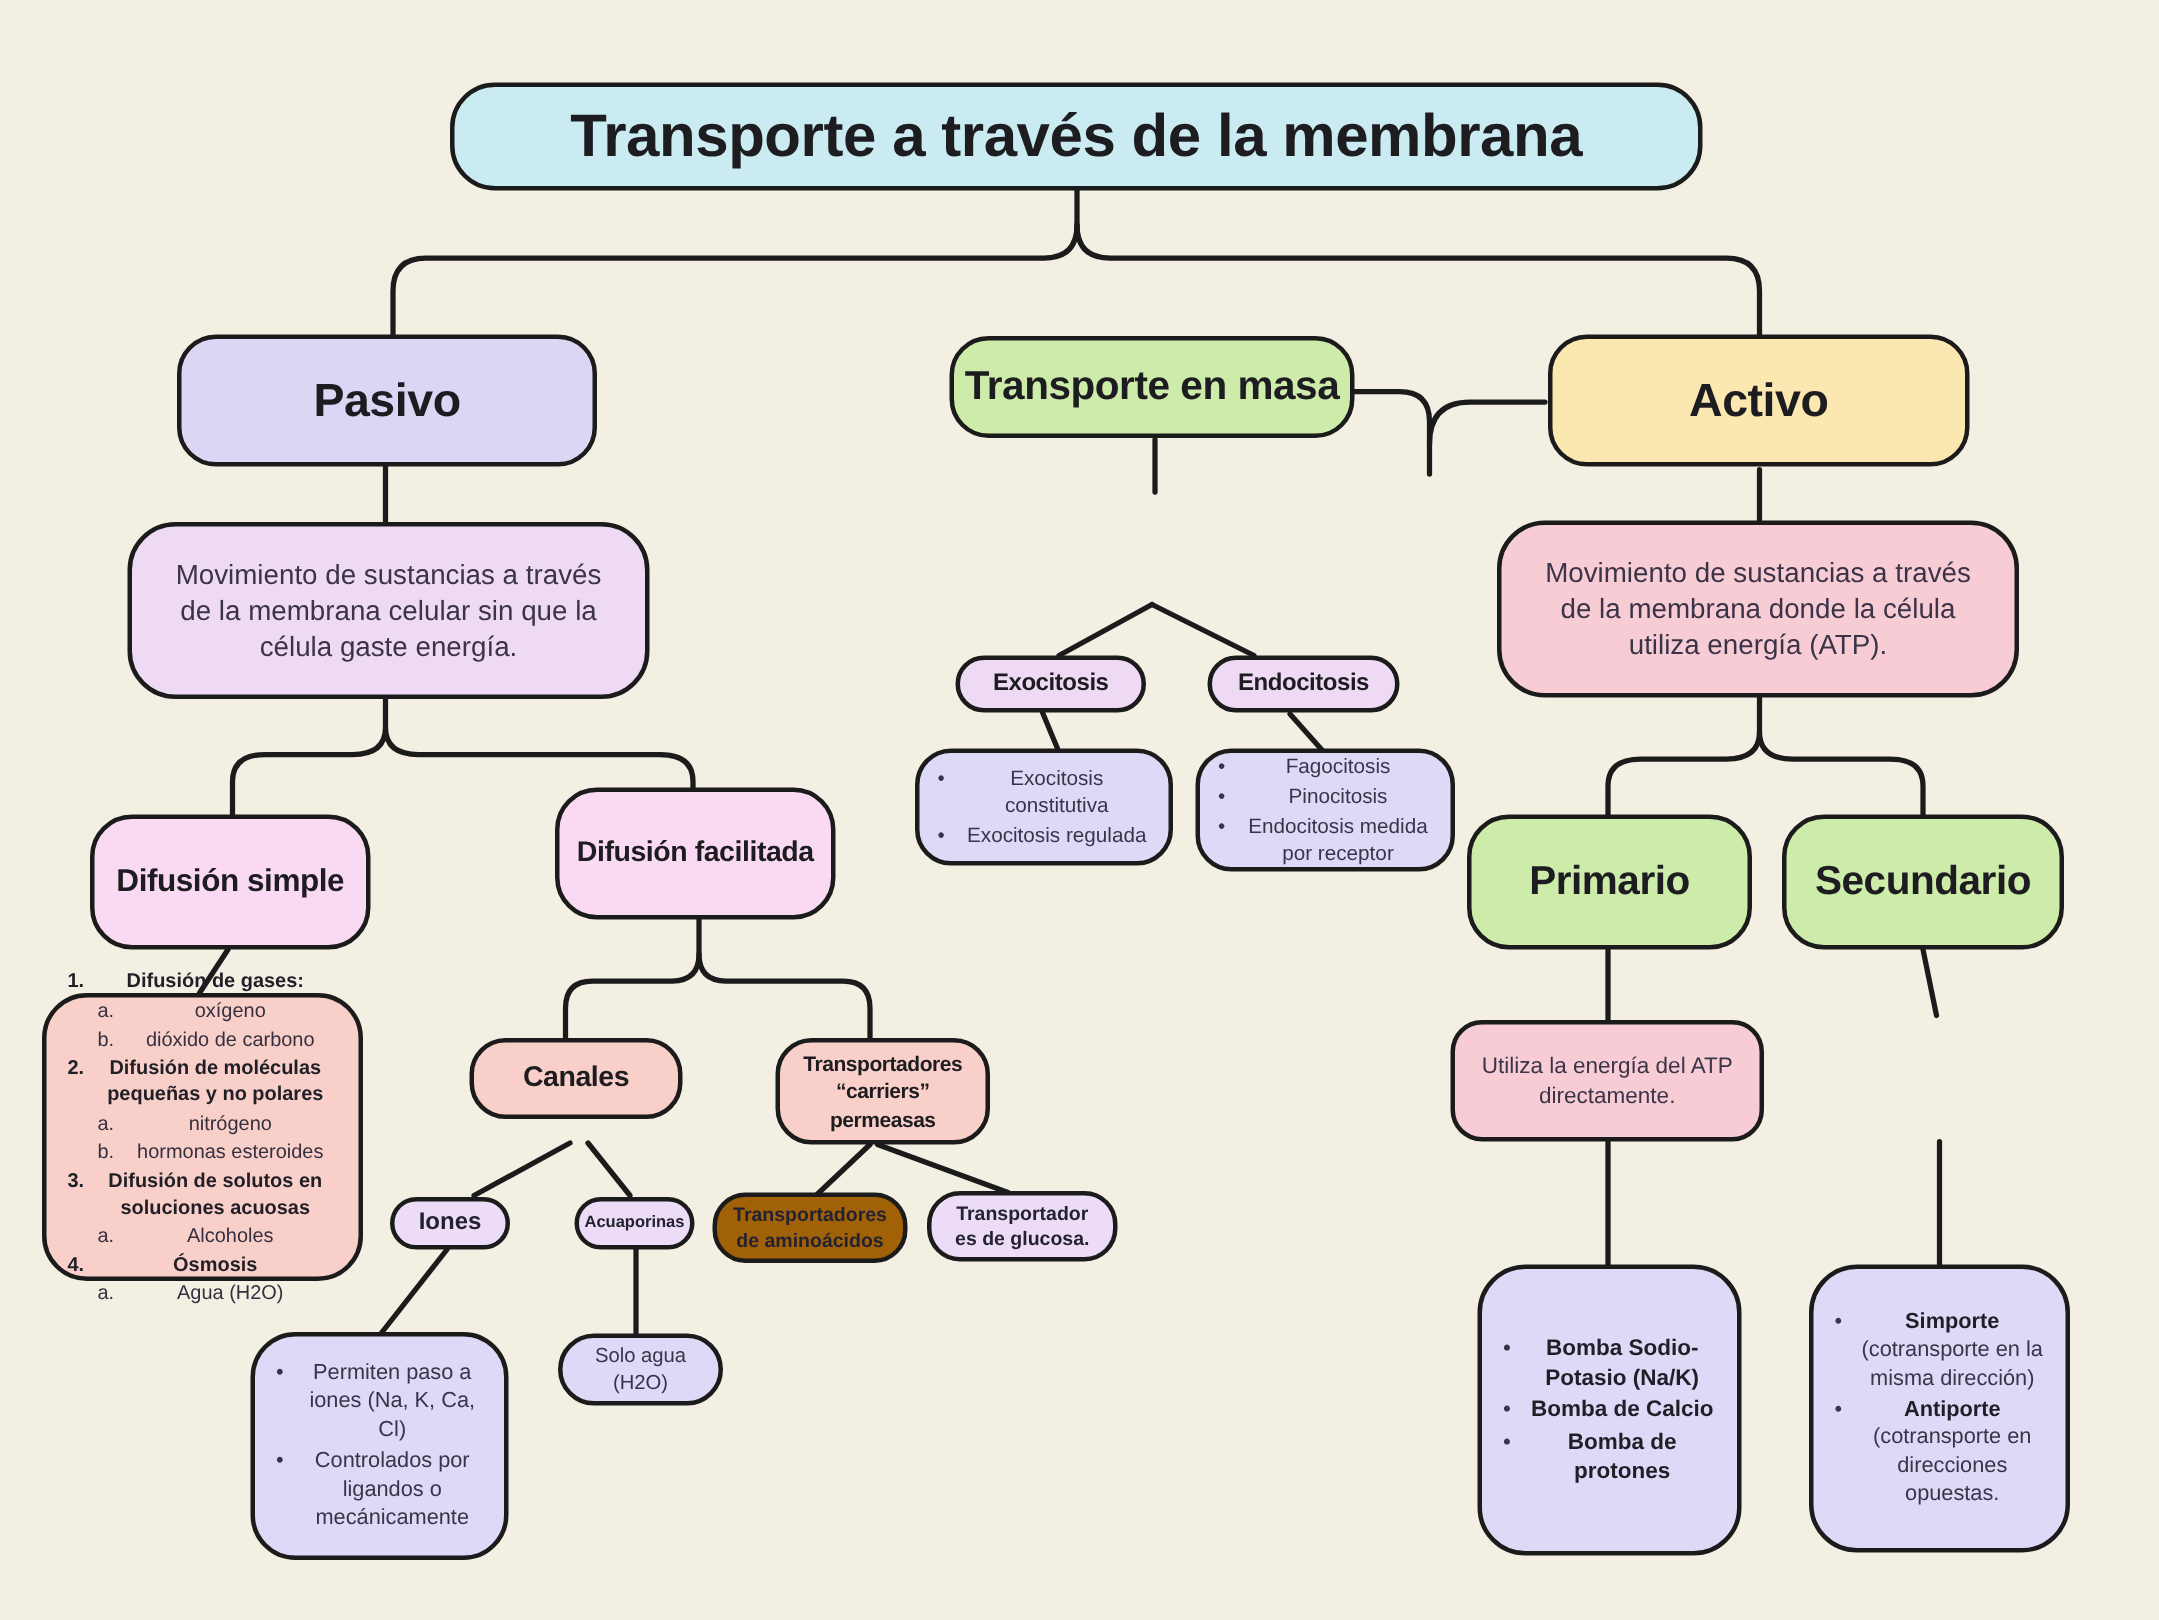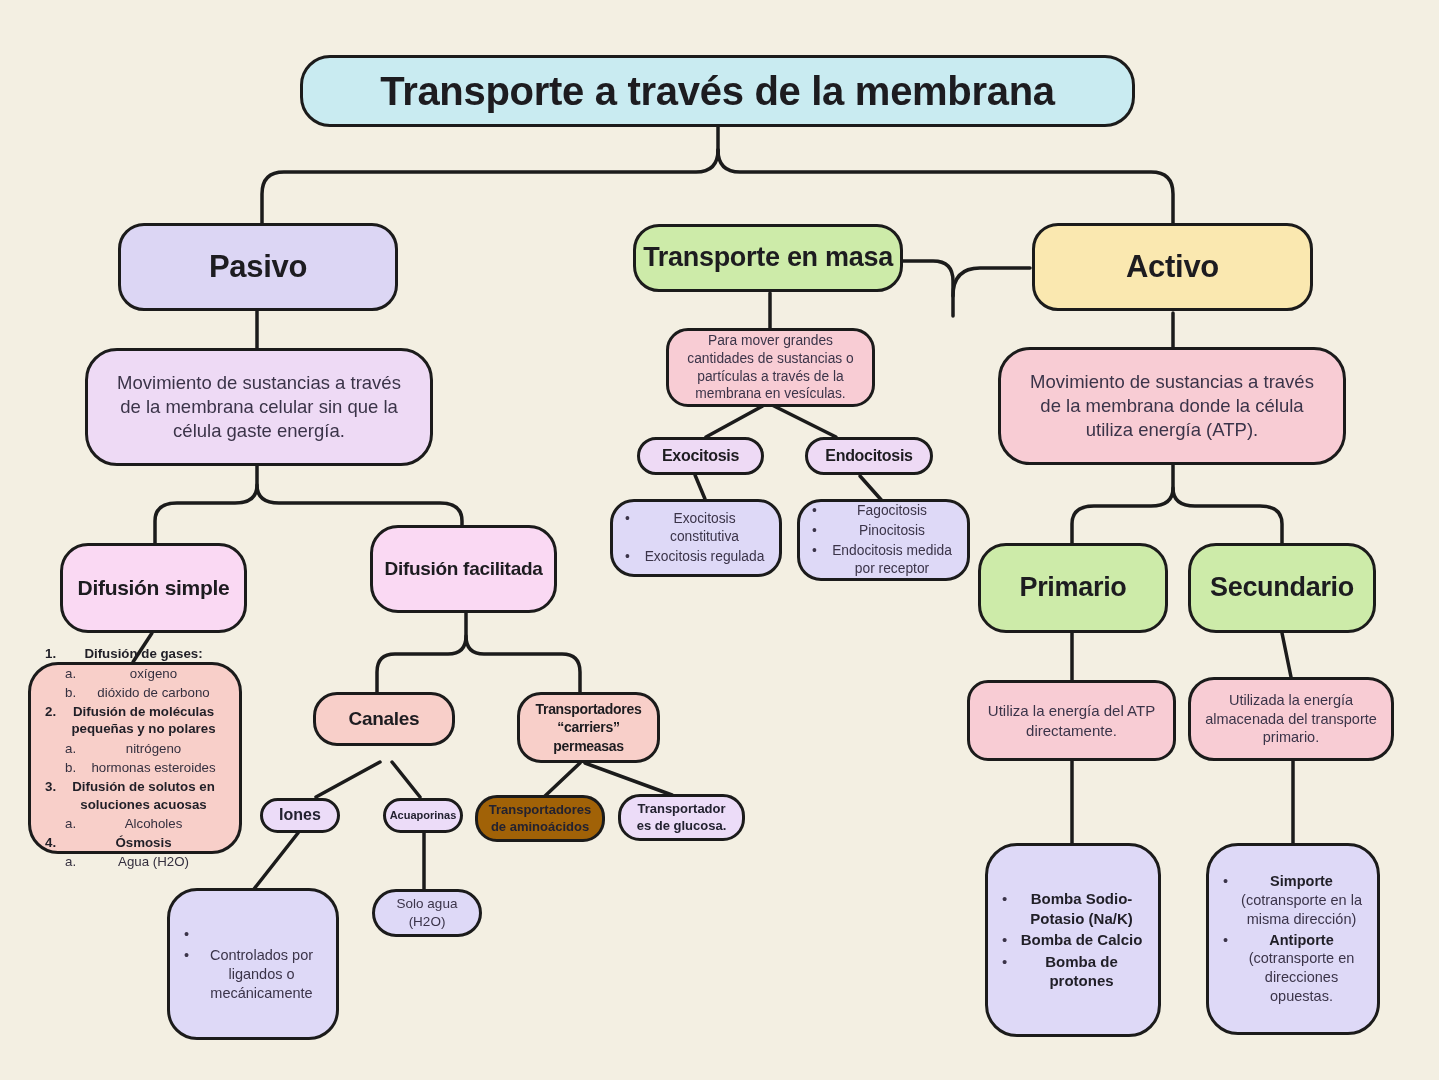--- a/index.html
+++ b/index.html
@@ -66,21 +66,20 @@
   <div class="node heading fs-title" style="left: 300px; top: 55px; width: 835px; height: 72px; border-radius: 30px; background-color: rgb(201, 235, 241);">Transporte a través de la membrana</div>
 
   <div class="node heading fs-main" style="left: 118px; top: 223px; width: 280px; height: 88px; border-radius: 26px; background-color: rgb(220, 214, 244);">Pasivo</div>
 
   <div class="node heading fs-masa" style="left: 633px; top: 224px; width: 270px; height: 68px; border-radius: 26px; background-color: rgb(205, 235, 169);">Transporte en masa</div>
 
   <div class="node heading fs-main" style="left: 1032px; top: 223px; width: 281px; height: 88px; border-radius: 26px; background-color: rgb(250, 232, 176);">Activo</div>
 
   <div class="node body-text" style="left: 85px; top: 348px; width: 348px; height: 118px; border-radius: 32px; font-size: 18.5px; background-color: rgb(238, 218, 245);">Movimiento de sustancias a través de la membrana celular sin que la célula gaste energía.</div>
 
-  <div class="node body-text" style="left: 666px; top: 328px; width: 209px; height: 79px; border-radius: 22px; font-size: 13.8px; padding: 4px 10px; background-color: rgb(248, 204, 212);">Para mover grandes cantidades de sustancias o partículas a través de la membrana en vesículas.</div>
 
   <div class="node body-text" style="left: 998px; top: 347px; width: 348px; height: 118px; border-radius: 32px; font-size: 18.5px; background-color: rgb(248, 204, 212);">Movimiento de sustancias a través de la membrana donde la célula utiliza energía (ATP).</div>
 
   <div class="node heading fs-dif1" style="left: 60px; top: 543px; width: 187px; height: 90px; border-radius: 28px; background-color: rgb(250, 217, 243);">Difusión simple</div>
 
   <div class="node heading fs-dif2" style="left: 370px; top: 525px; width: 187px; height: 88px; border-radius: 28px; background-color: rgb(250, 217, 243);">Difusión facilitada</div>
 
   <div class="node listbox" style="left: 28px; top: 662px; width: 214px; height: 192px; border-radius: 30px; font-size: 13.3px; color: rgb(53, 48, 63); background-color: rgb(248, 207, 201);">
       <div class="lrow">
         <span class="mk b">1.</span>
@@ -134,20 +133,21 @@
 
   <div class="node fs-pill" style="left: 475px; top: 795px; width: 130px; height: 47px; border-radius: 22px; font-size: 13px; padding: 2px 6px; background-color: #a16207;">Transportadores de aminoácidos</div>
 
   <div class="node fs-pill" style="left: 618px; top: 794px; width: 127px; height: 47px; border-radius: 22px; font-size: 13px; padding: 12px 8px; background-color: rgb(236, 220, 248);">Transportador es de glucosa.</div>
 
   <div class="node" style="left: 372px; top: 889px; width: 110px; height: 48px; border-radius: 24px; font-size: 13.5px; padding: 2px 10px; background-color: rgb(222, 217, 247);">Solo agua (H2O)</div>
 
   <div class="node listbox" style="left: 167px; top: 888px; width: 172px; height: 152px; border-radius: 30px; font-size: 14.5px; background-color: rgb(222, 217, 247);">
       <div class="lrow">
         <span class="mk">•</span>
+        <span class="tx"><span>Permiten paso a iones (Na, K, Ca, Cl)</span></span>
       </div>
       <div class="lrow">
         <span class="mk">•</span>
         <span class="tx"><span>Controlados por ligandos o mecánicamente</span></span>
       </div>
     </div>
 
   <div class="node heading" style="left: 637px; top: 437px; width: 127px; height: 38px; border-radius: 19px; font-size: 16px; background-color: rgb(238, 218, 245);">Exocitosis</div>
 
   <div class="node heading" style="left: 805px; top: 437px; width: 128px; height: 38px; border-radius: 19px; font-size: 16px; background-color: rgb(238, 218, 245);">Endocitosis</div>
@@ -177,21 +177,20 @@
         <span class="tx"><span>Endocitosis medida por receptor</span></span>
       </div>
     </div>
 
   <div class="node heading fs-sub" style="left: 978px; top: 543px; width: 190px; height: 90px; border-radius: 28px; background-color: rgb(205, 235, 169);">Primario</div>
 
   <div class="node heading fs-sub" style="left: 1188px; top: 543px; width: 188px; height: 90px; border-radius: 28px; background-color: rgb(205, 235, 169);">Secundario</div>
 
   <div class="node body-text" style="left: 967px; top: 680px; width: 209px; height: 81px; border-radius: 21px; font-size: 15px; padding: 4px 10px; background-color: rgb(248, 204, 212);">Utiliza la energía del ATP directamente.</div>
 
-  <div class="node body-text" style="left: 1188px; top: 677px; width: 206px; height: 84px; border-radius: 26px; font-size: 14.5px; padding: 4px 10px; background-color: rgb(248, 204, 212);">Utilizada la energía almacenada del transporte primario.</div>
 
   <div class="node listbox" style="left: 985px; top: 843px; width: 176px; height: 194px; border-radius: 32px; font-size: 15px; background-color: rgb(222, 217, 247);">
       <div class="lrow">
         <span class="mk">•</span>
         <span class="tx"><span class="b">Bomba Sodio-Potasio (Na/K)</span></span>
       </div>
       <div class="lrow">
         <span class="mk">•</span>
         <span class="tx"><span class="b">Bomba de Calcio</span></span>
       </div>

